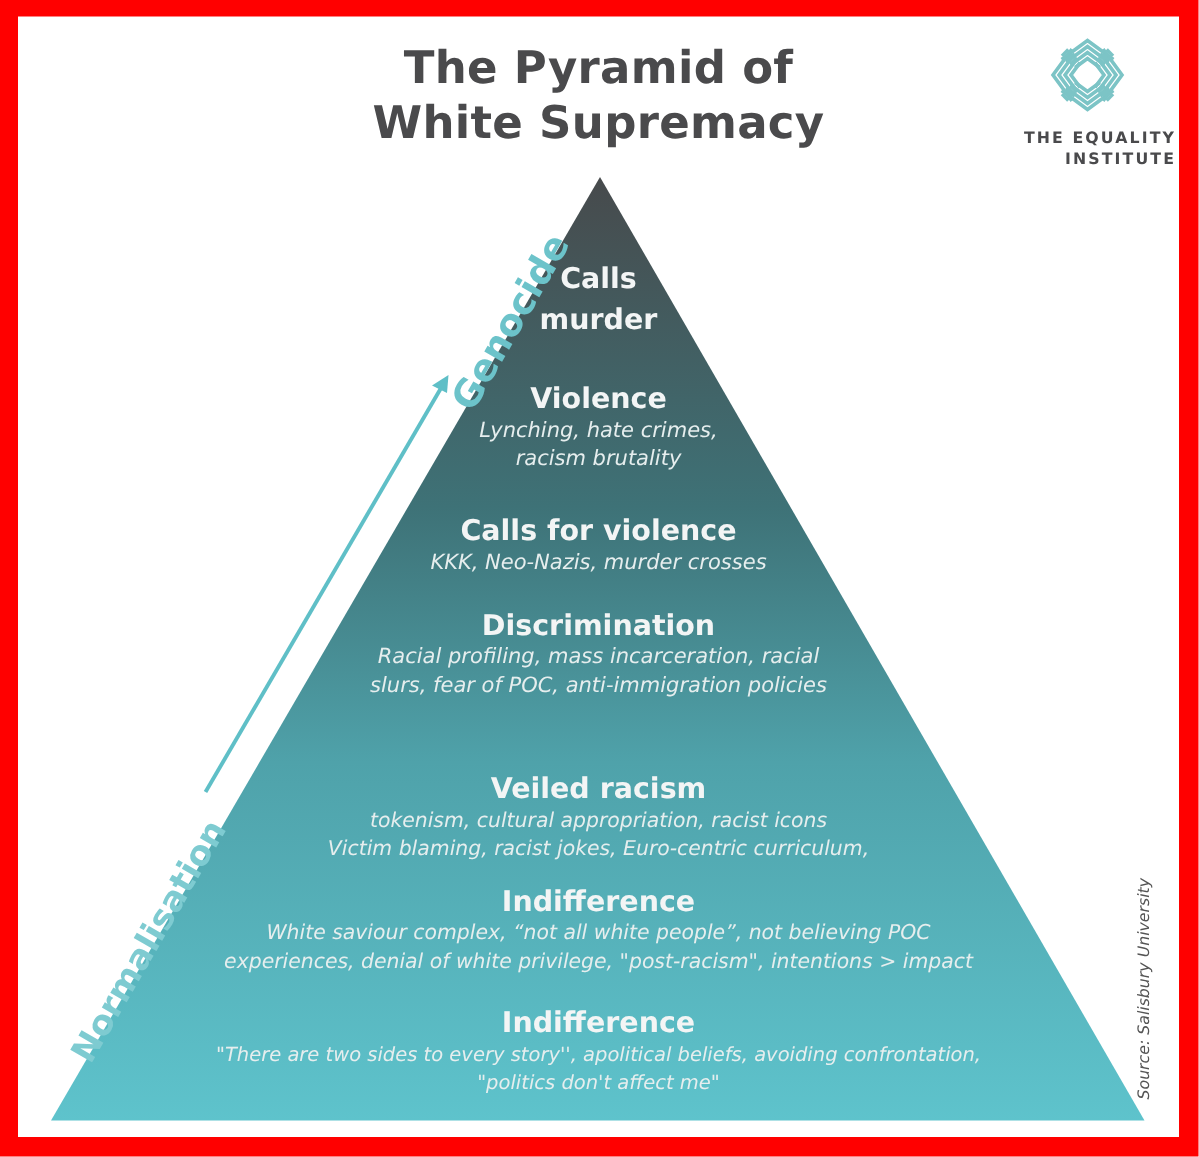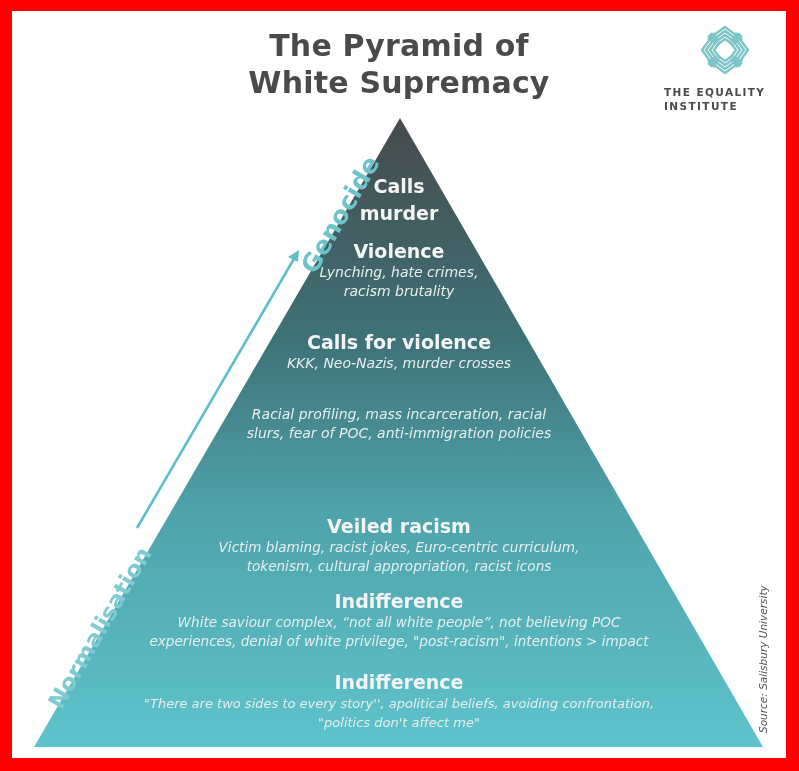--- a/index.html
+++ b/index.html
@@ -22,21 +22,21 @@
     font-weight: bold; font-size: 30px; line-height: 37px;
     letter-spacing: 0.2px;
   }
   .title div { white-space: nowrap; }
   .logo {
     position: absolute; left: 652px; top: 4px; width: 120px; height: 100px;
   }
   .logo svg { position: absolute; left: 36px; top: 4px; }
   .logo-text {
     position: absolute; left: 0; width: 120px; top: 70px;
-    text-align: left; color: #4a4a4c;
+    text-align: right; color: #4a4a4c;
     font-family: "DejaVu Sans", sans-serif;
     font-size: 10.5px; font-weight: bold; letter-spacing: 1.4px;
     line-height: 14px;
   }
   .pyramid-svg { position: absolute; left: 0; top: 0; }
   .tier {
     position: absolute; left: 0; width: 774px; text-align: center;
     color: #ffffff;
   }
   .tier-title {
@@ -130,50 +130,53 @@
 
   <div class="side-label" style="left:31px; top:689px; font-size:23px; transform: rotate(-60deg); color:#7ecbd1;">Normalisation</div>
 
   <div id="tiers">
       <div class="tier" style="top: 162px;">
         <div class="tier-title" style="line-height: 27px;">
           <div>Calls</div>
           <div>murder</div>
         </div>
       </div>
-      <div class="tier" style="top: 228px;">
+      <div class="tier" style="top: 243px;">
         <div class="tier-title">
           <div>Violence</div>
         </div>
         <div class="tier-desc">
           <div>Lynching, hate crimes,</div>
           <div>racism brutality</div>
         </div>
       </div>
-      <div class="tier" style="top: 319px;">
+      <div class="tier" style="top: 331px;">
         <div class="tier-title">
           <div>Calls for violence</div>
         </div>
         <div class="tier-desc">
           <div>KKK, Neo-Nazis, murder crosses</div>
         </div>
       </div>
       <div class="tier" style="top: 394px;">
+        <div class="tier-title">
+          <div>Discrimination</div>
+        </div>
         <div class="tier-desc">
           <div>Racial profiling, mass incarceration, racial</div>
           <div>slurs, fear of POC, anti-immigration policies</div>
         </div>
       </div>
       <div class="tier" style="top: 487px; margin-top: 16px;">
         <div class="tier-title">
           <div>Veiled racism</div>
         </div>
         <div class="tier-desc" style="font-size: 13.6px;">
+          <div>tokenism, cultural appropriation, racist icons</div>
           <div>Victim blaming, racist jokes, Euro-centric curriculum,</div>
-          <div>tokenism, cultural appropriation, racist icons</div>
         </div>
       </div>
       <div class="tier" style="top: 578px;">
         <div class="tier-title">
           <div>Indifference</div>
         </div>
         <div class="tier-desc" style="font-size: 13.6px;">
           <div>White saviour complex, “not all white people”, not believing POC</div>
           <div>experiences, denial of white privilege, "post-racism", intentions &gt; impact</div>
         </div>

